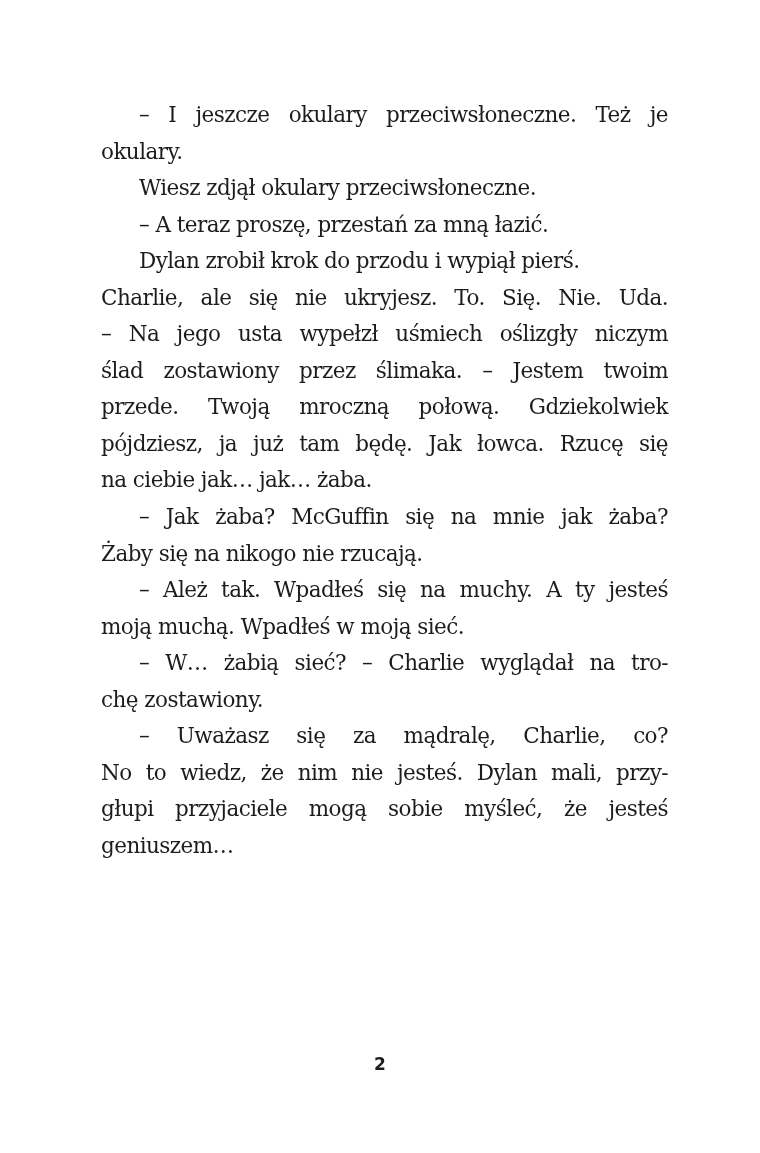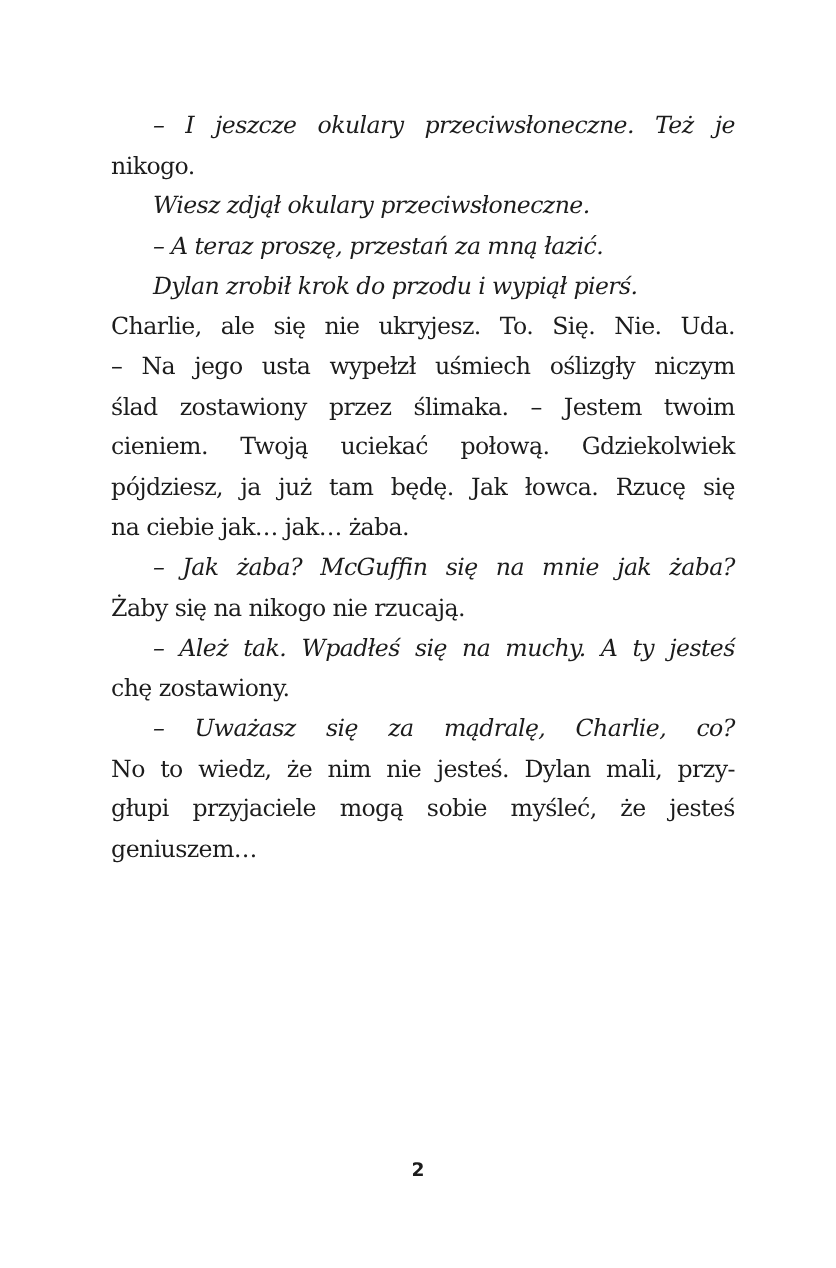--- a/index.html
+++ b/index.html
@@ -13,47 +13,49 @@
     font-family: "DejaVu Serif", "Liberation Serif", serif;
     font-size: 21.5px;
     color: #1c1c1c;
   }
   .line {
     height: 36.55px; line-height: 36.55px;
     white-space: nowrap;
     letter-spacing: -0.55px;
   }
   .line.justify { text-align: justify; text-align-last: justify; }
-  .line.indent { padding-left: 38px; font-style: italic; }
+  .line.indent { padding-left: 38px; }
   .page-number {
     position: absolute; left: 0; width: 760px; top: 1054px;
     text-align: center;
     font-family: "DejaVu Sans", "Liberation Sans", sans-serif;
     font-weight: bold; font-size: 17px; color: #1c1c1c;
   }
 </style>
 </head>
 <body>
 
 <div class="page">
   <div class="text-block">
     <div class="line indent justify">– I jeszcze okulary przeciwsłoneczne. Też je</div>
-    <div class="line">nikogo.</div>
+    <div class="line">okulary.</div>
     <div class="line indent">Wiesz zdjął okulary przeciwsłoneczne.</div>
     <div class="line indent">– A teraz proszę, przestań za mną łazić.</div>
     <div class="line indent">Dylan zrobił krok do przodu i wypiął pierś.</div>
     <div class="line justify">Charlie, ale się nie ukryjesz. To. Się. Nie. Uda.</div>
     <div class="line justify">– Na jego usta wypełzł uśmiech oślizgły niczym</div>
     <div class="line justify">ślad zostawiony przez ślimaka. – Jestem twoim</div>
-    <div class="line justify">cieniem. Twoją uciekać połową. Gdziekolwiek</div>
+    <div class="line justify">przede. Twoją mroczną połową. Gdziekolwiek</div>
     <div class="line justify">pójdziesz, ja już tam będę. Jak łowca. Rzucę się</div>
     <div class="line">na ciebie jak… jak… żaba.</div>
     <div class="line indent justify">– Jak żaba? McGuffin się na mnie jak żaba?</div>
     <div class="line">Żaby się na nikogo nie rzucają.</div>
     <div class="line indent justify">– Ależ tak. Wpadłeś się na muchy. A ty jesteś</div>
+    <div class="line">moją muchą. Wpadłeś w moją sieć.</div>
+    <div class="line indent justify">– W… żabią sieć? – Charlie wyglądał na tro-</div>
     <div class="line">chę zostawiony.</div>
     <div class="line indent justify">– Uważasz się za mądralę, Charlie, co?</div>
     <div class="line justify">No to wiedz, że nim nie jesteś. Dylan mali, przy-</div>
     <div class="line justify">głupi przyjaciele mogą sobie myśleć, że jesteś</div>
     <div class="line">geniuszem…</div>
   </div>
   <div class="page-number">2</div>
 </div>
 
 </body></html>

